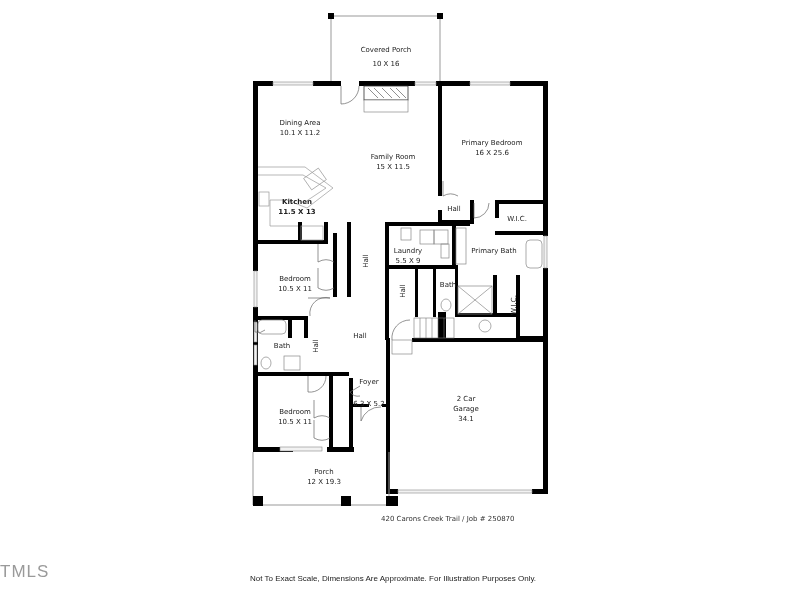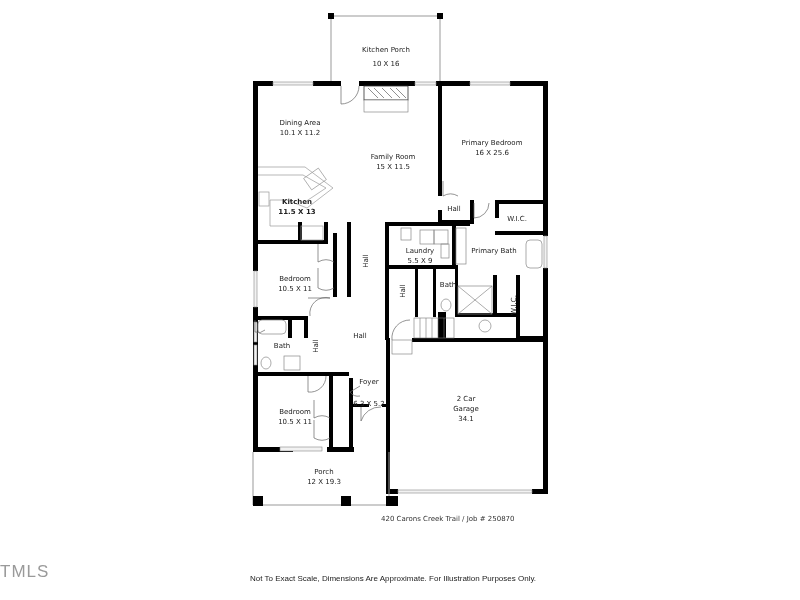--- a/index.html
+++ b/index.html
@@ -167,21 +167,21 @@
     <line x1="253" y1="452" x2="253" y2="505" stroke="#999" stroke-width="1"></line>
     <line x1="253" y1="505" x2="398" y2="505" stroke="#999" stroke-width="1"></line>
     <rect x="253" y="496" width="10" height="10" fill="#000"></rect>
     <rect x="341" y="496" width="10" height="10" fill="#000"></rect>
     <rect x="386" y="496" width="12" height="10" fill="#000"></rect>
     <line x1="389" y1="452" x2="389" y2="496" stroke="#999" stroke-width="1"></line>
   </g>
 </svg>
 
 <div class="lbl" style="left:352px;top:45px;width:68px;">
-  <span>Kitchen Porch</span>
+  <span>Covered Porch</span>
   <span class="dim" style="margin-top:4px">10 X 16</span>
 </div>
 <div class="lbl" style="left:270px;top:118px;width:60px;">
   <span>Dining Area</span>
   <span class="dim">10.1 X 11.2</span>
 </div>
 <div class="lbl" style="left:362px;top:152px;width:62px;">
   <span>Family Room</span>
   <span class="dim">15 X 11.5</span>
 </div>
@@ -192,21 +192,21 @@
 <div class="lbl" style="left:270px;top:197px;width:54px;font-weight:bold;">
   <span>Kitchen</span>
   <span class="dim">11.5 X 13</span>
 </div>
 <div class="lbl" style="left:443px;top:204px;width:22px;">
   <span>Hall</span>
 </div>
 <div class="lbl" style="left:502px;top:214px;width:30px;">
   <span>W.I.C.</span>
 </div>
-<div class="lbl" style="left:398px;top:246px;width:44px;">
+<div class="lbl" style="left:386px;top:246px;width:44px;">
   <span>Laundry</span>
   <span class="dim">5.5 X 9</span>
 </div>
 <div class="lbl" style="left:464px;top:246px;width:60px;">
   <span>Primary Bath</span>
 </div>
 <div class="lbl" style="left:268px;top:274px;width:54px;">
   <span>Bedroom</span>
   <span class="dim">10.5 X 11</span>
 </div>

